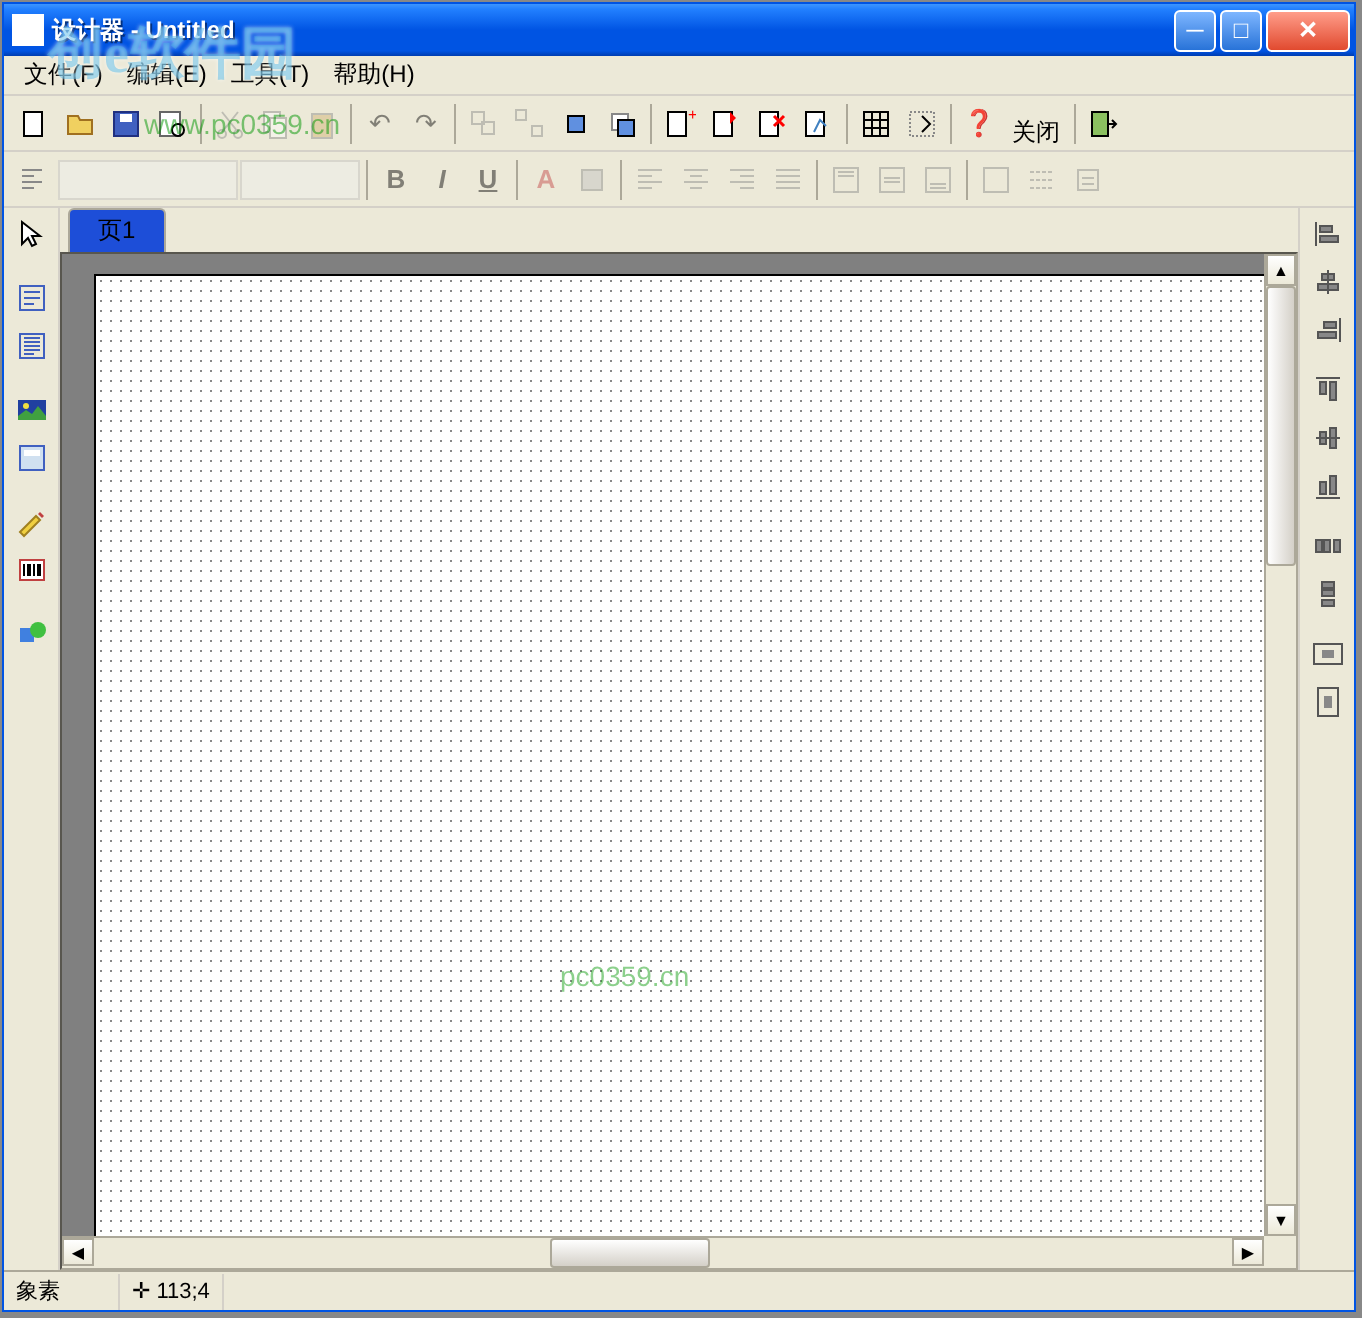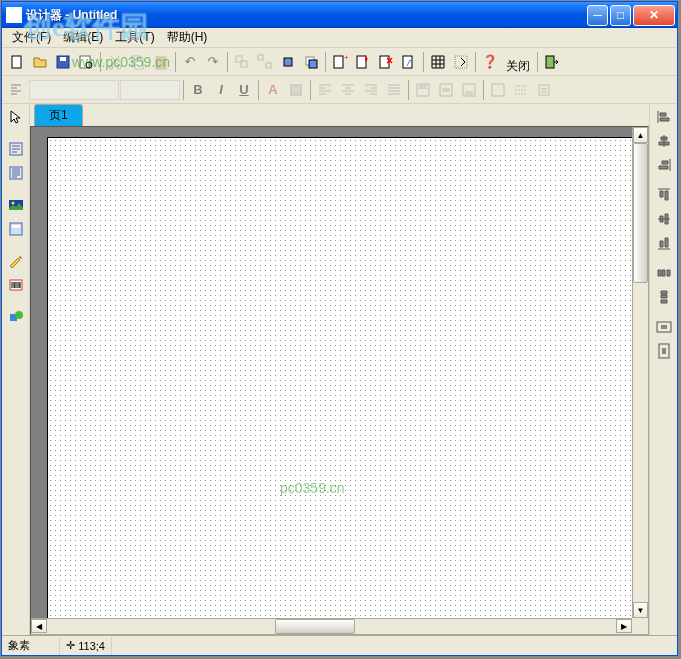--- a/index.html
+++ b/index.html
@@ -21,21 +21,21 @@
 .tool-text { font-size: 12px; padding: 0 4px; margin-top: 10px; }
 .tool-combo { height: 20px; border: 1px solid #c0c0c0; background: #f0f0f0; min-width: 60px; font-size: 11px; display: flex; align-items: center; padding: 0 2px; color: #888; }
 .underline-btn { text-decoration: underline; font-weight: bold; }
 .disabled { opacity: 0.45; }
 .workspace { flex: 1; display: flex; background: #ece9d8; overflow: hidden; }
 .left-toolbar { width: 28px; background: #ece9d8; border-right: 1px solid #d4d0c8; display: flex; flex-direction: column; align-items: center; padding: 2px 0; gap: 2px; }
 .lt-btn { width: 22px; height: 22px; display: flex; align-items: center; justify-content: center; font-size: 14px; }
 .right-toolbar { width: 28px; background: #ece9d8; border-left: 1px solid #d4d0c8; display: flex; flex-direction: column; align-items: center; padding: 2px 0; gap: 2px; }
 .center { flex: 1; display: flex; flex-direction: column; }
 .tabs { height: 22px; background: #ece9d8; display: flex; align-items: flex-end; padding-left: 4px; }
-.tab { padding: 2px 14px; background: #0ea5e9; border: 1px solid #aca899; border-bottom: none; font-size: 12px; border-radius: 3px 3px 0 0; }
+.tab { padding: 2px 14px; background: #1d4ed8; border: 1px solid #aca899; border-bottom: none; font-size: 12px; border-radius: 3px 3px 0 0; }
 .canvas-wrap { flex: 1; position: relative; background: #808080; border: 1px inset #aca899; overflow: hidden; }
 .canvas-scroll { position: absolute; inset: 0 16px 16px 0; overflow: hidden; }
 .canvas-page { position: absolute; top: 10px; left: 16px; width: 588px; height: 530px; background: #fff; background-image: radial-gradient(circle, #888 0.5px, transparent 0.5px); background-size: 5px 5px; border: 1px solid #000; box-shadow: 2px 2px 0 #444; }
 .scrollbar-v { position: absolute; right: 0; top: 0; bottom: 16px; width: 16px; background: #ece9d8; border-left: 1px solid #aca899; }
 .sb-btn { height: 16px; background: linear-gradient(to bottom,#fff,#ece9d8); border: 1px solid #aca899; display: flex; align-items: center; justify-content: center; font-size: 8px; }
 .sb-thumb-v { position: absolute; top: 16px; left: 0; right: 0; height: 140px; background: linear-gradient(to right,#fff,#d4d0c8); border: 1px solid #aca899; border-radius: 2px; }
 .scrollbar-h { position: absolute; bottom: 0; left: 0; right: 16px; height: 16px; background: #ece9d8; border-top: 1px solid #aca899; display: flex; }
 .sb-btn-h { width: 16px; height: 14px; background: linear-gradient(to bottom,#fff,#ece9d8); border: 1px solid #aca899; display: flex; align-items: center; justify-content: center; font-size: 8px; }
 .sb-track-h { flex: 1; position: relative; }
 .sb-thumb-h { position: absolute; left: 40%; top: 0; bottom: 0; width: 80px; background: linear-gradient(to bottom,#fff,#d4d0c8); border: 1px solid #aca899; border-radius: 2px; }

